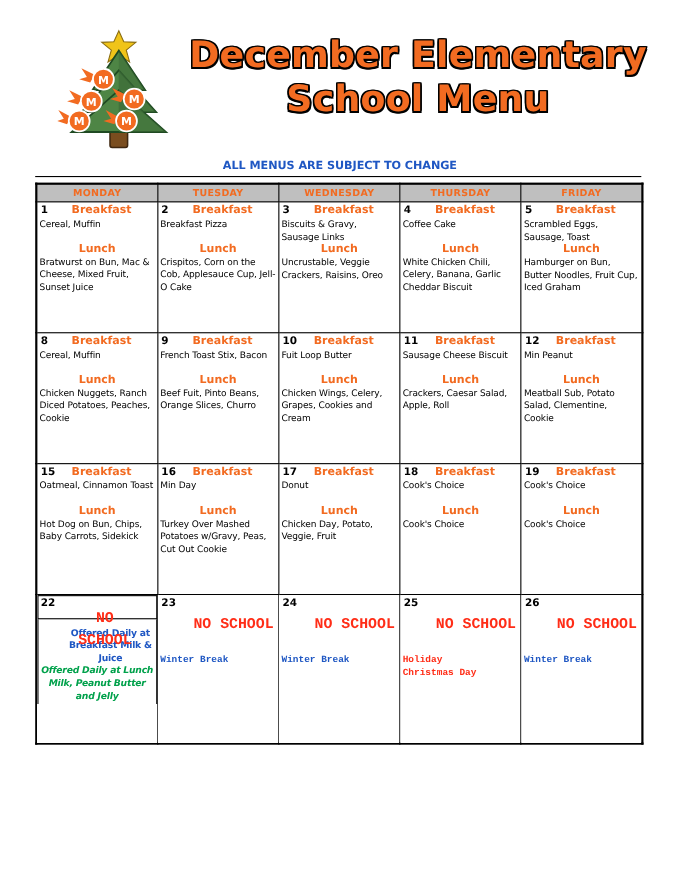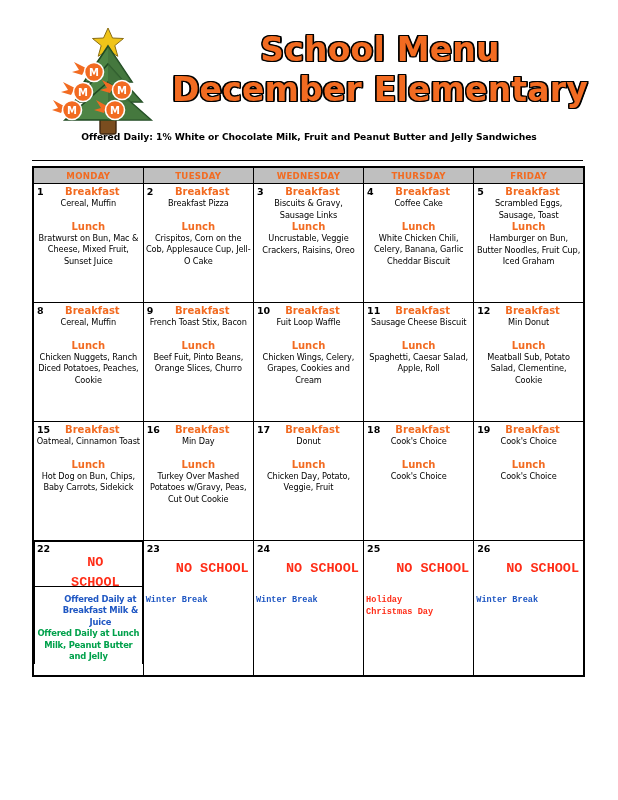--- a/index.html
+++ b/index.html
@@ -148,21 +148,20 @@
     font-family: "DejaVu Sans", sans-serif;
     font-weight: bold;
     font-size: 10px;
     line-height: 12px;
     color: #F26B21;
     padding-left: 8px;
   }
   .meal-head.lunch { padding-left: 0; text-align: center; }
 
   .meal-items {
-    text-align: center;
     font-family: "DejaVu Sans", sans-serif;
     font-size: 8.2px;
     line-height: 11.5px;
     color: #000000;
     padding: 0 0px;
     letter-spacing: -0.1px;
   }
   .meal-gap { height: 11px; }
 
   
@@ -187,21 +186,21 @@
     line-height: 11.6px;
     color: #1F57C3;
     padding-top: 16px;
   }
   
   .d22-box-top {
     border: 1.5px solid #000000;
     margin: -2px -2px 0 -2px;
     padding: 2px 16px 4px 2px;
     position: relative;
-    height: 46px;
+    height: 22px;
     box-sizing: border-box;
   }
   .d22-box-top .daynum { left: 2px; top: 1px; }
   .d22-box-top .noschool-text { padding-top: 9px; }
   .d22-box-bottom {
     margin: 0 -2px -4px -2px;
     padding: 7px 1px 2px 1px;
     border-left: 1.5px solid #000000;
     border-right: 1.5px solid #000000;
     box-sizing: border-box;
@@ -217,20 +216,21 @@
     margin-left: 24px;
   }
   .note-green {
     text-align: center;
     font-family: "DejaVu Sans", sans-serif;
     font-weight: bold;
     font-size: 8.4px;
     line-height: 11.4px;
     color: #00A14B;
     letter-spacing: -0.2px;
+    font-style: italic;
   }
 </style>
 </head>
 <body>
 
 <div class="header">
 
   <div class="tree-wrap">
     <svg width="112" height="114" viewBox="0 0 112 114" xmlns="http://www.w3.org/2000/svg">
 
@@ -268,25 +268,25 @@
       </g>
       <g>
         <path d="M55 82 L44 76 L49 84 L42 86 L52 89 Z" fill="#F26B21"></path>
         <circle cx="63" cy="86" r="9.5" fill="#F26B21" stroke="#ffffff" stroke-width="1.6"></circle>
         <text x="63" y="90" font-family="DejaVu Sans, sans-serif" font-size="10" font-weight="bold" fill="#ffffff" text-anchor="middle">M</text>
       </g>
     </svg>
   </div>
 
   <div class="title-block">
+    <div class="title-line">December Elementary</div>
     <div class="title-line">School Menu</div>
-    <div class="title-line">December Elementary</div>
   </div>
 
-  <div class="subtitle-1">Offered Daily:  1% White or Chocolate Milk, Fruit and Peanut Butter and Jelly Sandwiches</div>
+  <div class="subtitle-2">ALL MENUS ARE SUBJECT TO CHANGE</div>
   <div class="hrule"></div>
 </div>
 
 <div class="cal-wrap">
   <table class="cal">
     <colgroup>
         <col>
         <col>
         <col>
         <col>
@@ -375,41 +375,41 @@
           <div class="meal-items">French Toast Stix, Bacon</div>
           <div class="meal-gap"></div>
           <div class="meal-head lunch">Lunch</div>
           <div class="meal-items">Beef Fuit, Pinto Beans, Orange Slices, Churro</div>
         </td>
         <td class="daycell">
           <div class="daynum-row">
               <span class="daynum">10</span>
             <div class="meal-head">Breakfast</div>
             </div>
-          <div class="meal-items">Fuit Loop Waffle</div>
+          <div class="meal-items">Fuit Loop Butter</div>
           <div class="meal-gap"></div>
           <div class="meal-head lunch">Lunch</div>
           <div class="meal-items">Chicken Wings, Celery, Grapes, Cookies and Cream</div>
         </td>
         <td class="daycell">
           <div class="daynum-row">
               <span class="daynum">11</span>
             <div class="meal-head">Breakfast</div>
             </div>
           <div class="meal-items">Sausage Cheese Biscuit</div>
           <div class="meal-gap"></div>
           <div class="meal-head lunch">Lunch</div>
-          <div class="meal-items">Spaghetti, Caesar Salad, Apple, Roll</div>
+          <div class="meal-items">Crackers, Caesar Salad, Apple, Roll</div>
         </td>
         <td class="daycell">
           <div class="daynum-row">
               <span class="daynum">12</span>
             <div class="meal-head">Breakfast</div>
             </div>
-          <div class="meal-items">Min Donut</div>
+          <div class="meal-items">Min Peanut</div>
           <div class="meal-gap"></div>
           <div class="meal-head lunch">Lunch</div>
           <div class="meal-items">Meatball Sub, Potato Salad, Clementine, Cookie</div>
         </td>
       </tr>
 
       <tr class="week-row">
         <td class="daycell">
           <div class="daynum-row">
               <span class="daynum">15</span>

